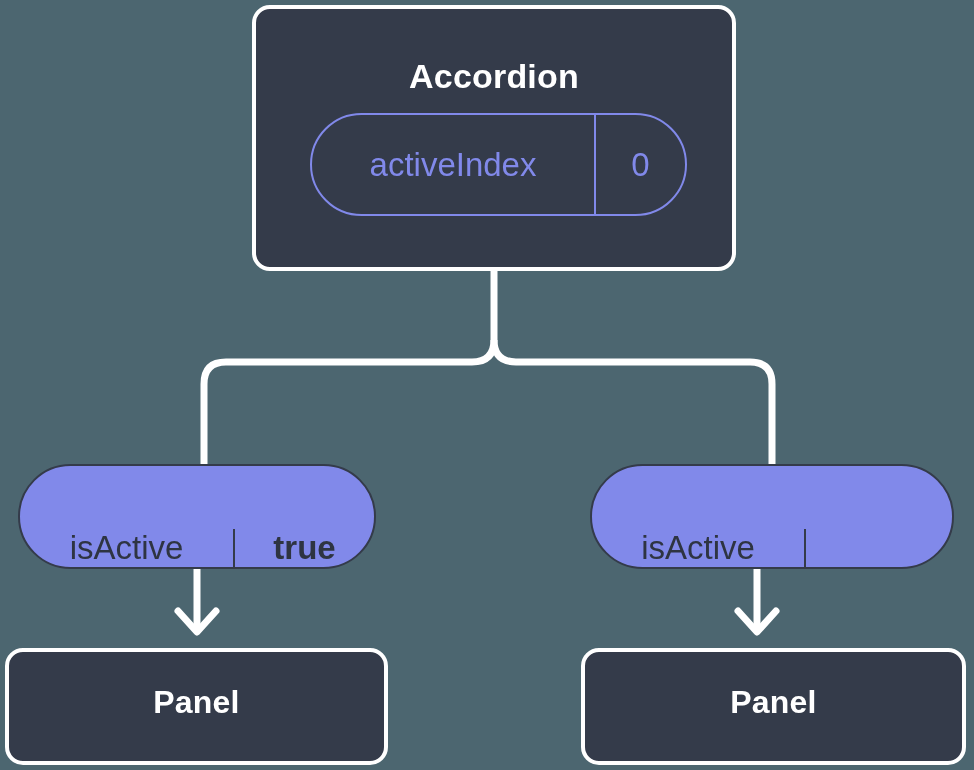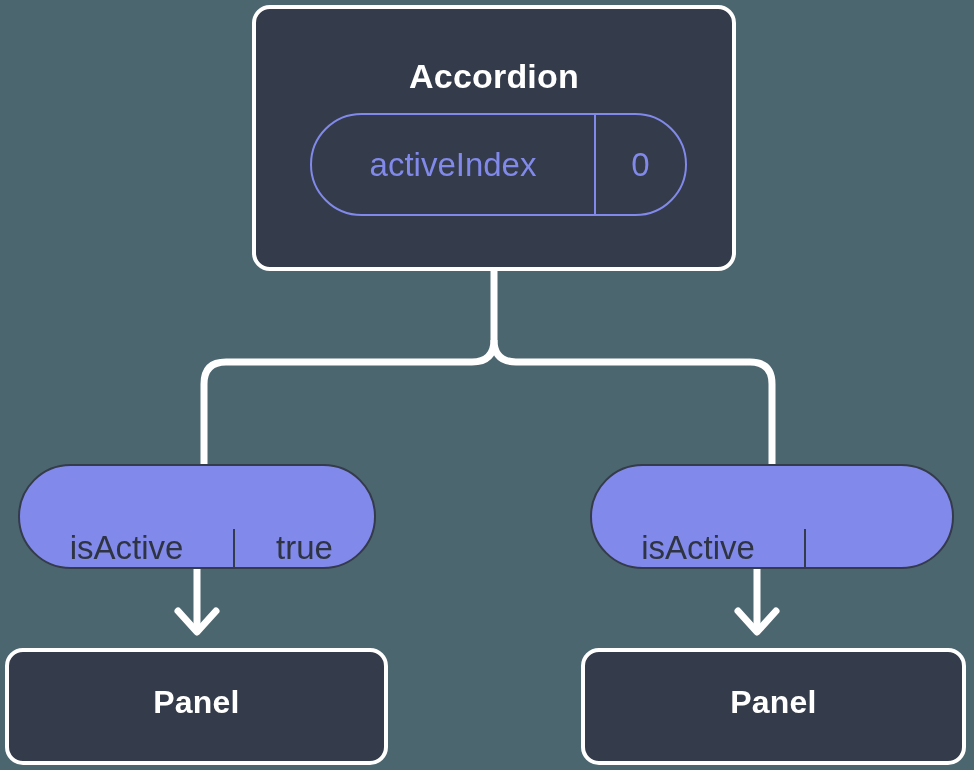--- a/index.html
+++ b/index.html
@@ -99,20 +99,21 @@
     justify-content: center;
     font-size: 33px;
     border-right: 2px solid #343b4a;
   }
   .prop-chip .chip-val {
     flex: 1 1 auto;
     display: flex;
     align-items: center;
     justify-content: center;
     font-size: 33px;
+    font-weight: bold;
   }
   #chip-left {
     left: 18px;
     top: 464px;
     width: 358px;
     height: 105px;
   }
   #chip-left .chip-key { flex: 0 0 213px; }
   #chip-right {
     left: 590px;

